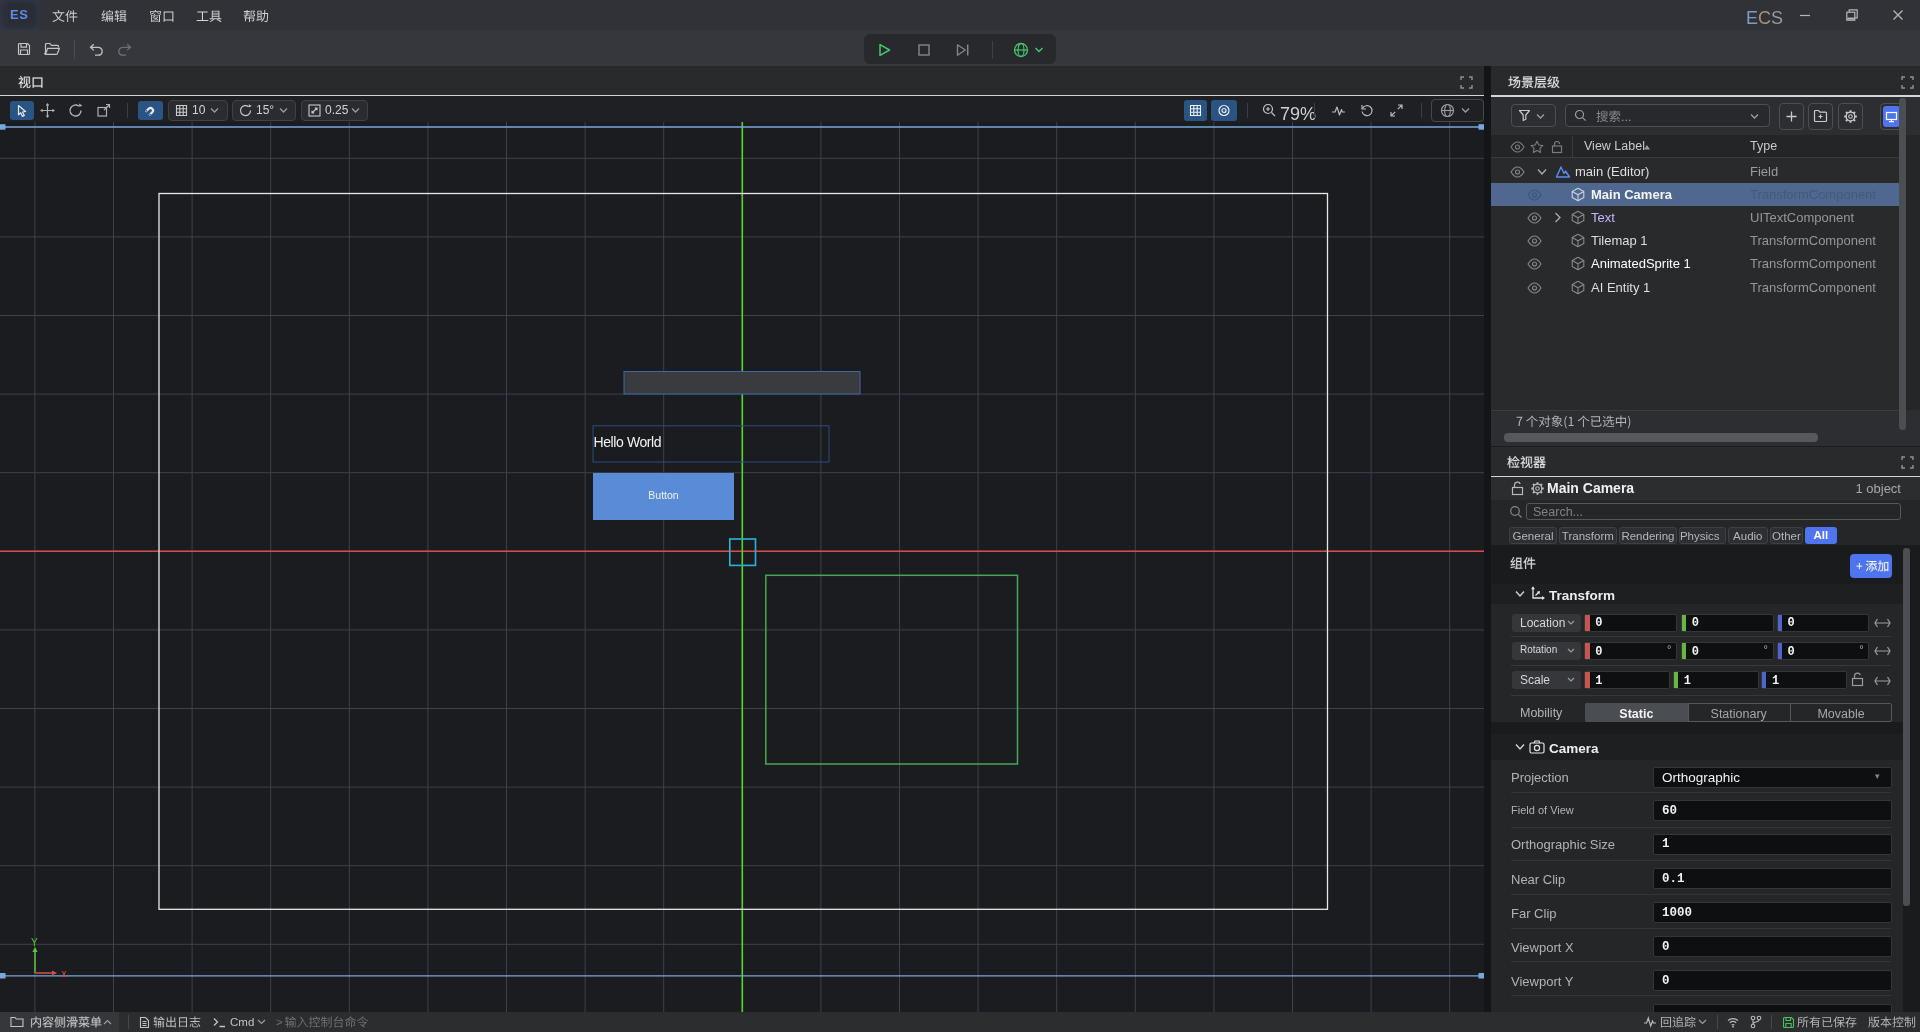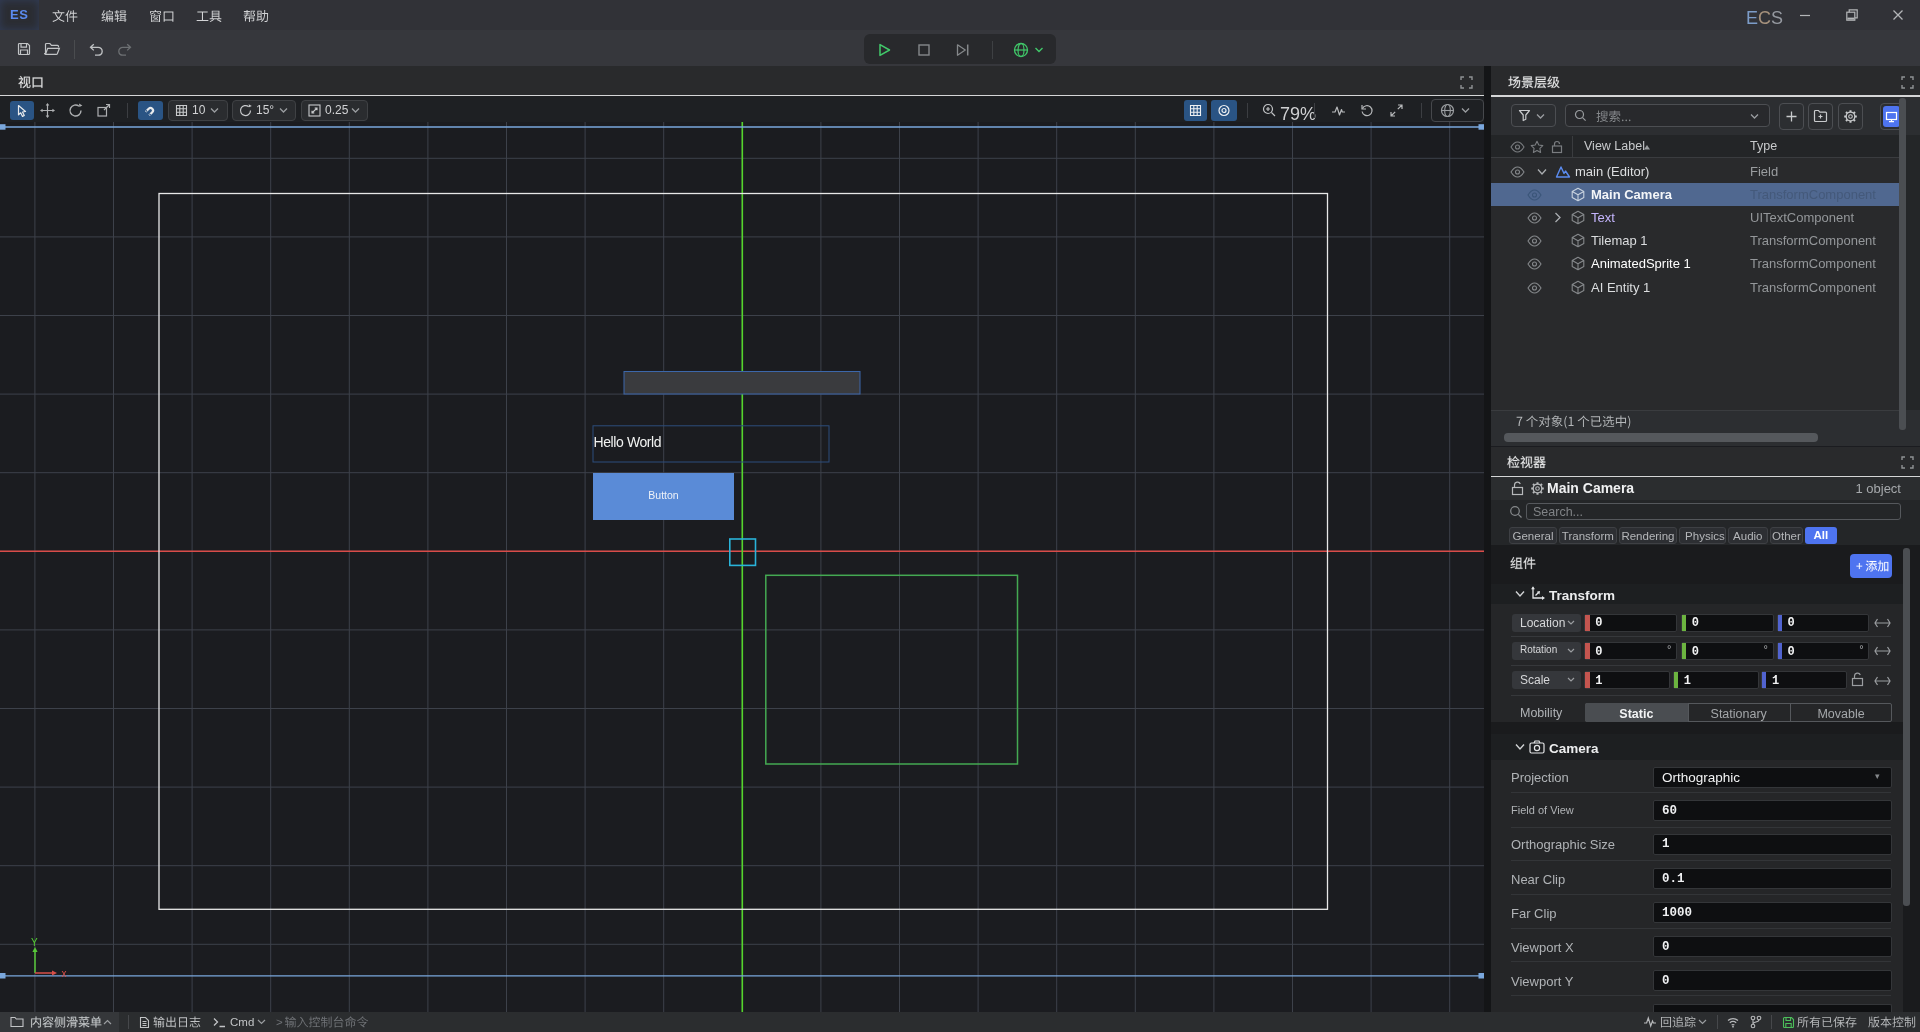--- a/index.html
+++ b/index.html
@@ -456,21 +456,21 @@
     <path d="M7 1.2l5.8 3.3v6L7 13.8l-5.8-3.3v-6zM1.2 4.5L7 7.8l5.8-3.3M7 7.8v6" fill="none" stroke="#85888b" stroke-width="1.1" stroke-linejoin="round"></path>
   </svg>
 <div class="abs" style="left:1591px;top:280px;font-size:13px;color:#dcdee0">AI Entity 1</div>
 <div class="abs" style="left:1750px;top:280px;font-size:13px;color:#94979a">TransformComponent</div>
 <div class="abs" style="left:1899px;top:98px;width:7px;height:332px;background:#4b4e52;border-radius:3px"></div>
 <div class="abs" style="left:1491px;top:410px;width:408px;height:1px;background:#3a3c3f"></div>
 <div class="abs" style="left:1504px;top:433px;width:314px;height:9px;background:#55585c;border-radius:4px"></div>
 <div class="abs" style="left:1509.3px;top:527px;width:47.4px;height:17px;border-radius:3px;background:#2d2f33;border:1px solid #3e4044;color:#b4b6b9;font-size:11.5px;text-align:center;line-height:16px">General</div>
 <div class="abs" style="left:1558.9px;top:527px;width:57.9px;height:17px;border-radius:3px;background:#2d2f33;border:1px solid #3e4044;color:#b4b6b9;font-size:11.5px;text-align:center;line-height:16px">Transform</div>
 <div class="abs" style="left:1619.2px;top:527px;width:57.5px;height:17px;border-radius:3px;background:#2d2f33;border:1px solid #3e4044;color:#b4b6b9;font-size:11.5px;text-align:center;line-height:16px">Rendering</div>
-<div class="abs" style="left:1678.9px;top:527px;width:46.8px;height:17px;border-radius:3px;background:#2d2f33;border:1px solid #3e4044;color:#b4b6b9;font-size:11.5px;text-align:right;line-height:16px">Physics</div>
+<div class="abs" style="left:1678.9px;top:527px;width:46.8px;height:17px;border-radius:3px;background:#2d2f33;border:1px solid #3e4044;color:#b4b6b9;font-size:11.5px;text-align:left;line-height:16px">Physics</div>
 <div class="abs" style="left:1727.9px;top:527px;width:39.8px;height:17px;border-radius:3px;background:#2d2f33;border:1px solid #3e4044;color:#b4b6b9;font-size:11.5px;text-align:center;line-height:16px">Audio</div>
 <div class="abs" style="left:1769.9px;top:527px;width:33.1px;height:17px;border-radius:3px;background:#2d2f33;border:1px solid #3e4044;color:#b4b6b9;font-size:11.5px;text-align:center;line-height:16px">Other</div>
 <div class="abs" style="left:1805.2px;top:527px;width:31.4px;height:17px;border-radius:3px;background:#4e74f0;color:#fff;font-weight:bold;font-size:11.5px;text-align:center;line-height:16px">All</div>
 
 <div class="abs" style="left:1511px;top:770.3px;font-size:13px;color:#b0b3b6">Projection</div>
 <div class="abs" style="left:1653px;top:766.8px;width:238.7px;height:20.8px;background:#0e0f11;border:1px solid #343639;border-radius:2px"></div>
 <div class="abs" style="left:1662px;top:769.8px;font-size:13.5px;color:#f2f3f4">Orthographic</div>
 <div class="abs" style="left:1875px;top:770.8px;font-size:9px;color:#85888b">▾</div>
 <div class="abs" style="left:1511px;top:803.8px;font-size:11px;color:#b0b3b6">Field of View</div>
 <div class="abs" style="left:1653px;top:800.3px;width:238.7px;height:20.8px;background:#0e0f11;border:1px solid #343639;border-radius:2px"></div>

